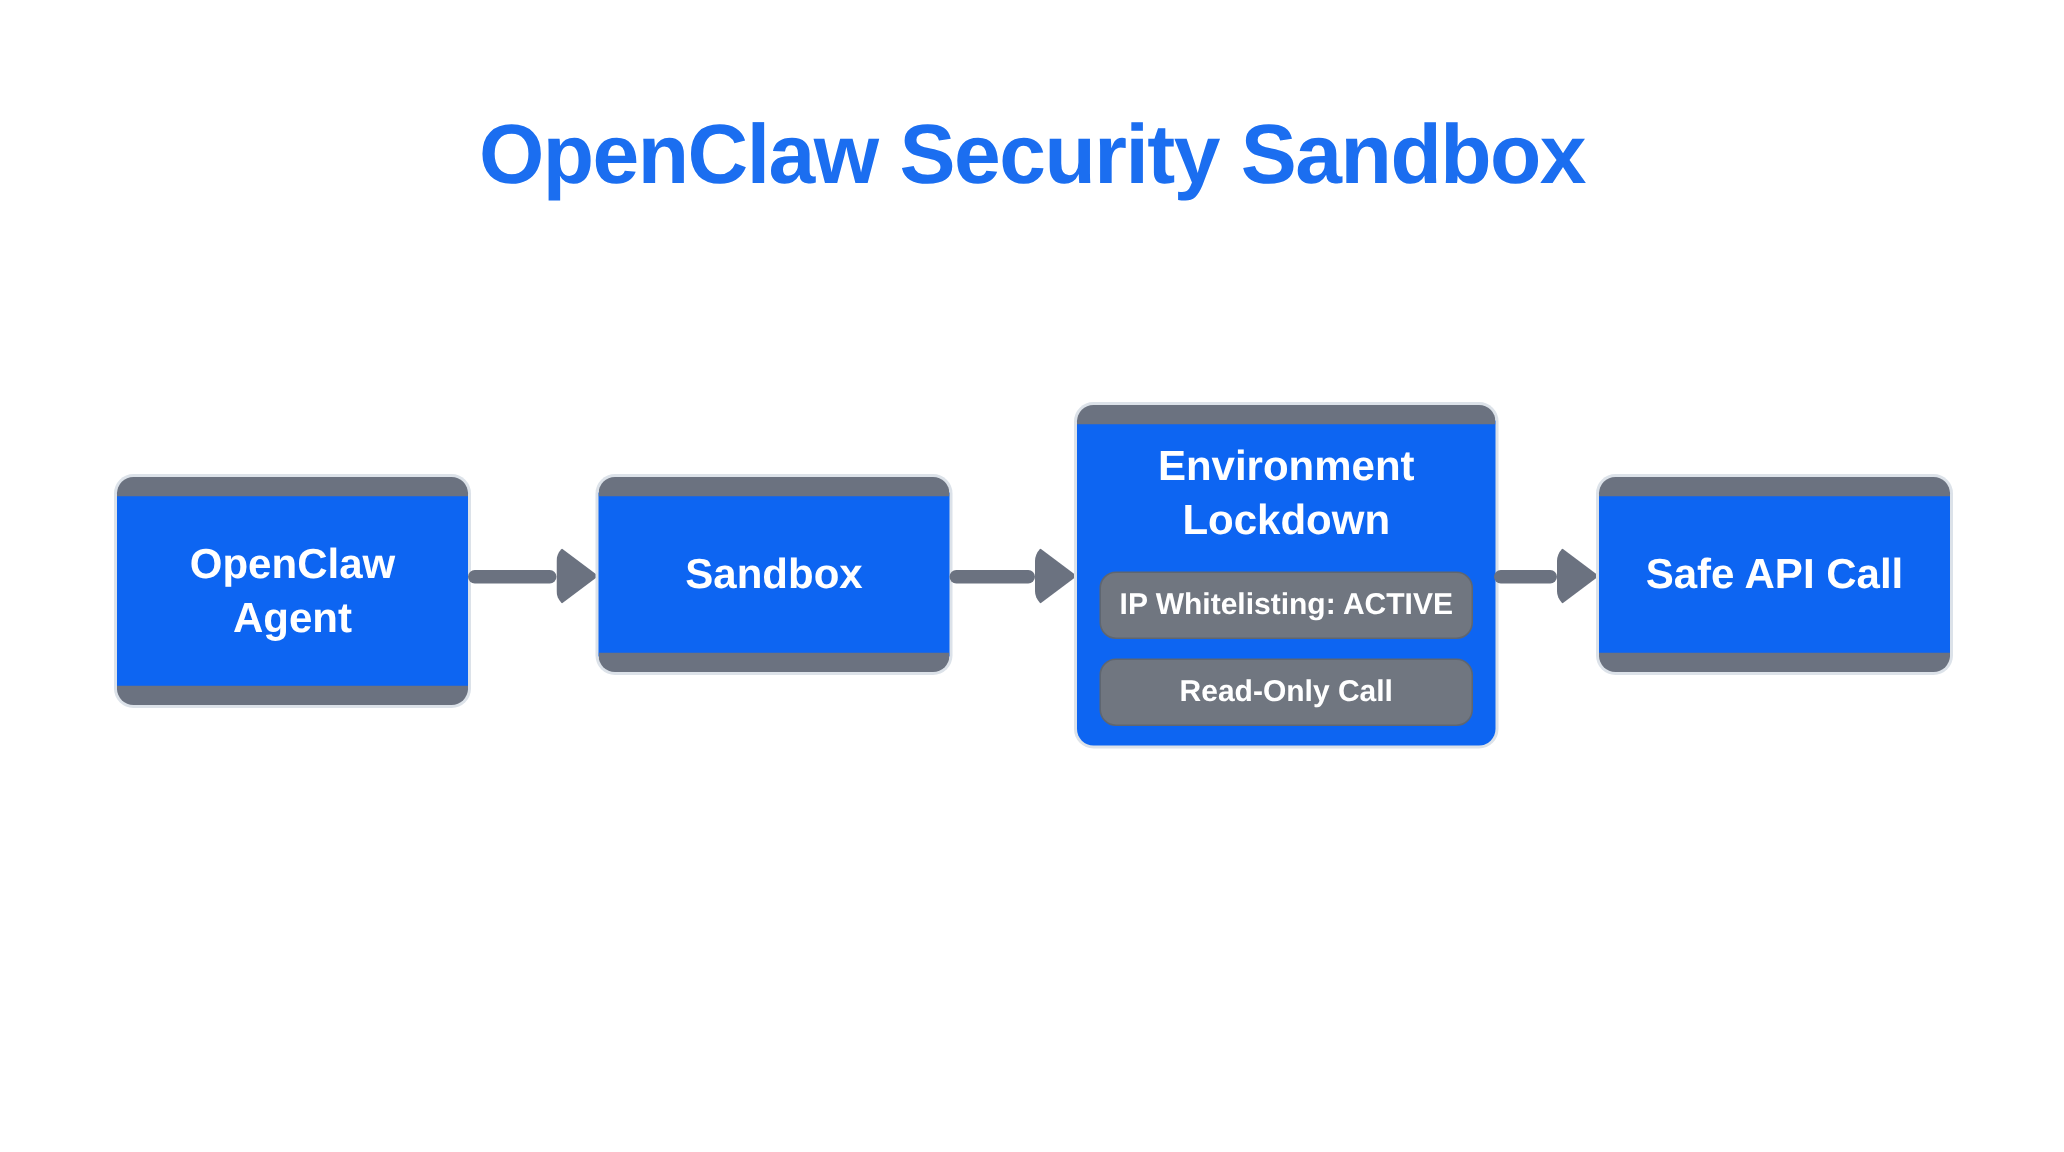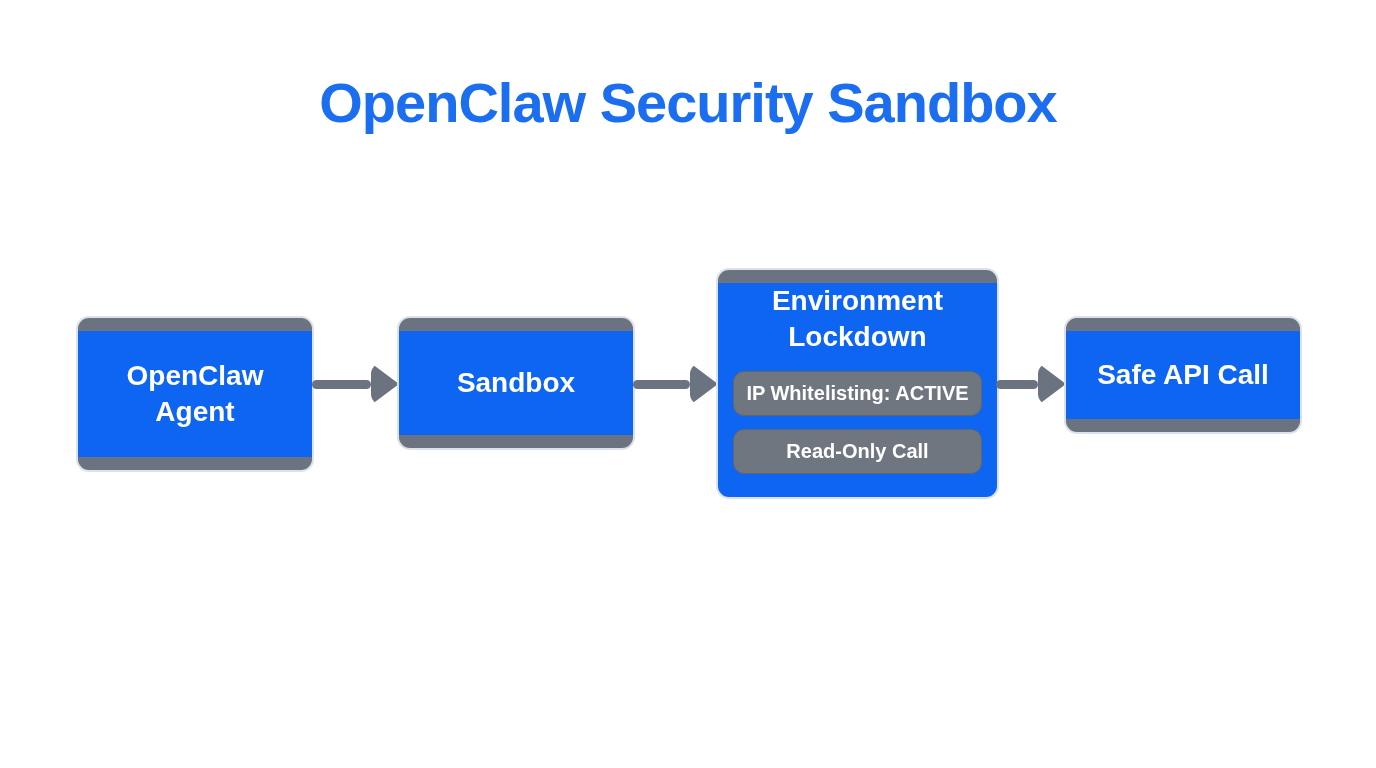--- a/index.html
+++ b/index.html
@@ -45,26 +45,27 @@
   .node-label {
     font-size: 28px;
     font-weight: 700;
     line-height: 36px;
     text-align: center;
     color: var(--node-text, #ffffff);
   }
 
   .node-1 { left: 78px;  top: 318px; width: 234px; height: 152px; }
   .node-2 { left: 399px; top: 318px; width: 234px; height: 130px; }
-  .node-4 { left: 1066px; top: 318px; width: 234px; height: 114px; }
+  .node-4 { left: 1066px; top: 318px; width: 234px; height: 130px; }
 
   .node-3 {
     left: 718px; top: 270px; width: 279px; height: 227px;
     border-bottom: none;
     justify-content: flex-start;
+    padding-top: 10px;
   }
   .node-3 .node-label { margin-bottom: 16px; }
 
   .badge {
     width: 249px;
     height: 45px;
     margin-bottom: 13px;
     background: var(--badge-gray, #707680);
     border: 1px solid #5f6670;
     display: flex;

